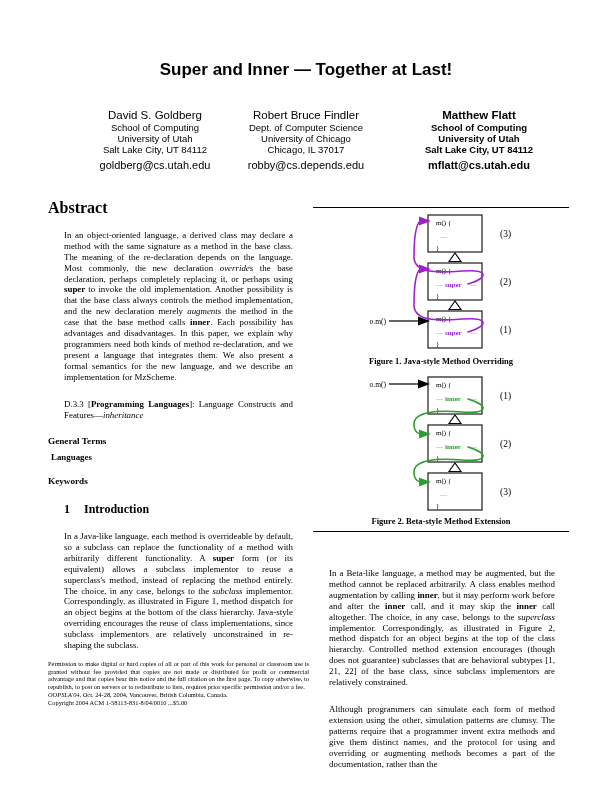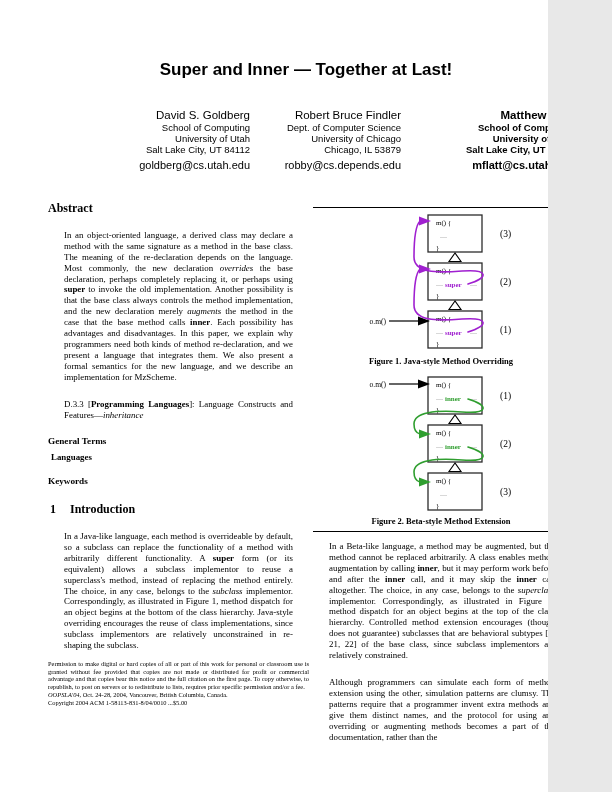--- a/index.html
+++ b/index.html
@@ -1,55 +1,55 @@
 <!DOCTYPE html>
 <html><head>
 <meta charset="utf-8">
 <style>
   html,body{margin:0;padding:0;background:#e8e8e8;}
   .page{
     position:relative;
-    width:548px;height:792px;
+    width:612px;height:792px;
     background:#ffffff;
     font-family:"Liberation Serif", serif;
     color:#000;
     overflow:hidden;
   }
   
   .paper-title{
     position:absolute;left:0;top:60px;width:612px;
     text-align:center;
     font-family:"Liberation Sans", sans-serif;
     font-weight:bold;font-size:17px;
   }
   .author{
     position:absolute;top:110px;width:190px;
-    text-align:right;
+    text-align:center;
     font-family:"Liberation Sans", sans-serif;
     font-size:9.5px;line-height:11px;
   }
   .author.a0{left:60px;}
   .author.a1{left:211px;}
   .author.a2{left:384px;font-weight:bold;}
   .author .name{font-size:11.5px;margin-bottom:1px;}
   .author .email{font-size:11px;margin-top:5px;}
   
   .col-left{
     position:absolute;left:48px;top:203px;width:261px;
     font-size:8.9px;line-height:10.9px;
   }
   .col-right-text{
-    position:absolute;left:313px;top:525px;width:258px;
+    position:absolute;left:313px;top:552px;width:258px;
     font-size:8.9px;line-height:10.9px;
   }
   p.body{margin:16px;text-align:justify;}
   p.body + p.body{margin-top:10px;}
-  h2.big{font-size:12px;margin:0 0 9px 0;}
+  h2.big{font-size:16px;margin:0 0 9px 0;}
   h3.small{font-size:9.2px;margin:13px 0 5px 0;}
-  .sec-head{font-size:12px;margin:17px 0 11px 2px;font-weight:bold;}
+  .sec-head{font-size:12px;margin:17px 0 11px 16px;font-weight:bold;}
   .sec-head .sec-no{margin-right:14px;}
   .plain{margin:3px;font-weight:bold;}
   .b{font-weight:bold;}
   .i{font-style:italic;}
   
   .permission{
     position:absolute;left:48px;top:660px;width:261px;
     font-size:6.4px;line-height:7.7px;
   }
   .permission .notice{text-align:justify;margin:0;}
@@ -78,21 +78,21 @@
     <div class="name">David S. Goldberg</div>
     <div class="dept">School of Computing</div>
     <div class="univ">University of Utah</div>
     <div class="city">Salt Lake City, UT 84112</div>
     <div class="email">goldberg@cs.utah.edu</div>
   </div>
   <div class="author a1">
     <div class="name">Robert Bruce Findler</div>
     <div class="dept">Dept. of Computer Science</div>
     <div class="univ">University of Chicago</div>
-    <div class="city">Chicago, IL 53879</div>
+    <div class="city">Chicago, IL 37017</div>
     <div class="email">robby@cs.depends.edu</div>
   </div>
   <div class="author a2">
     <div class="name">Matthew Flatt</div>
     <div class="dept">School of Computing</div>
     <div class="univ">University of Utah</div>
     <div class="city">Salt Lake City, UT 84112</div>
     <div class="email">mflatt@cs.utah.edu</div>
   </div>
 

